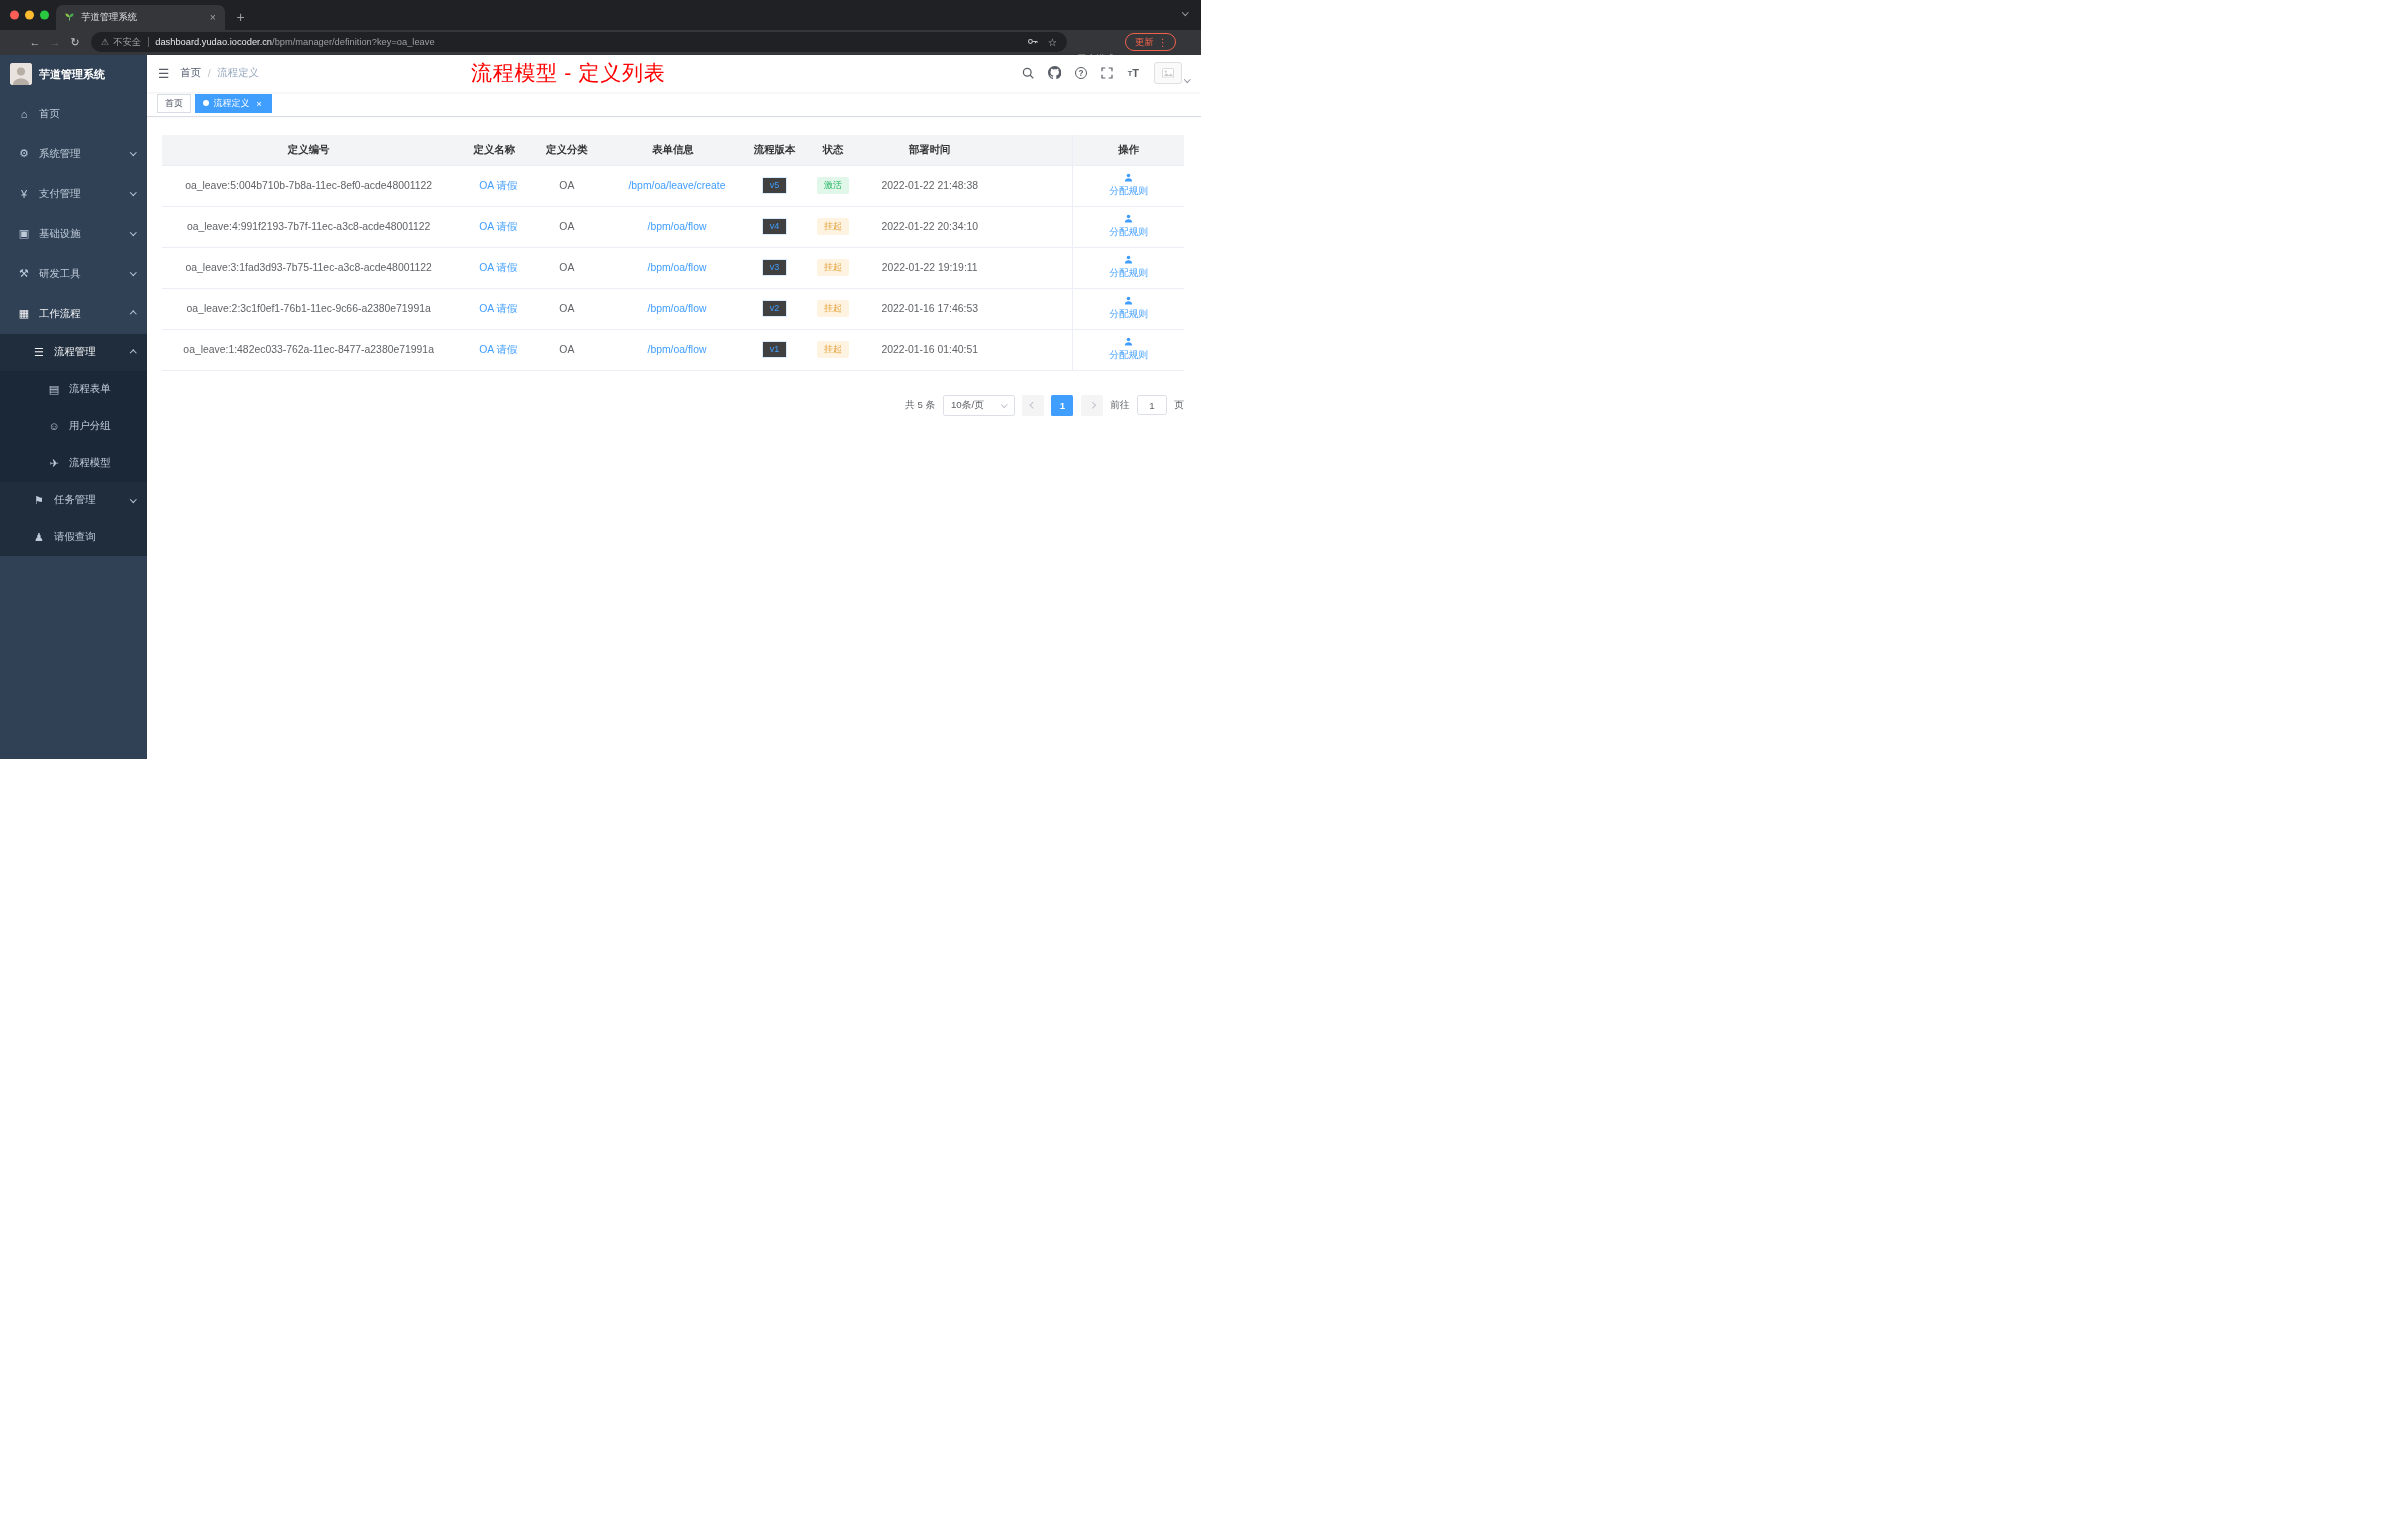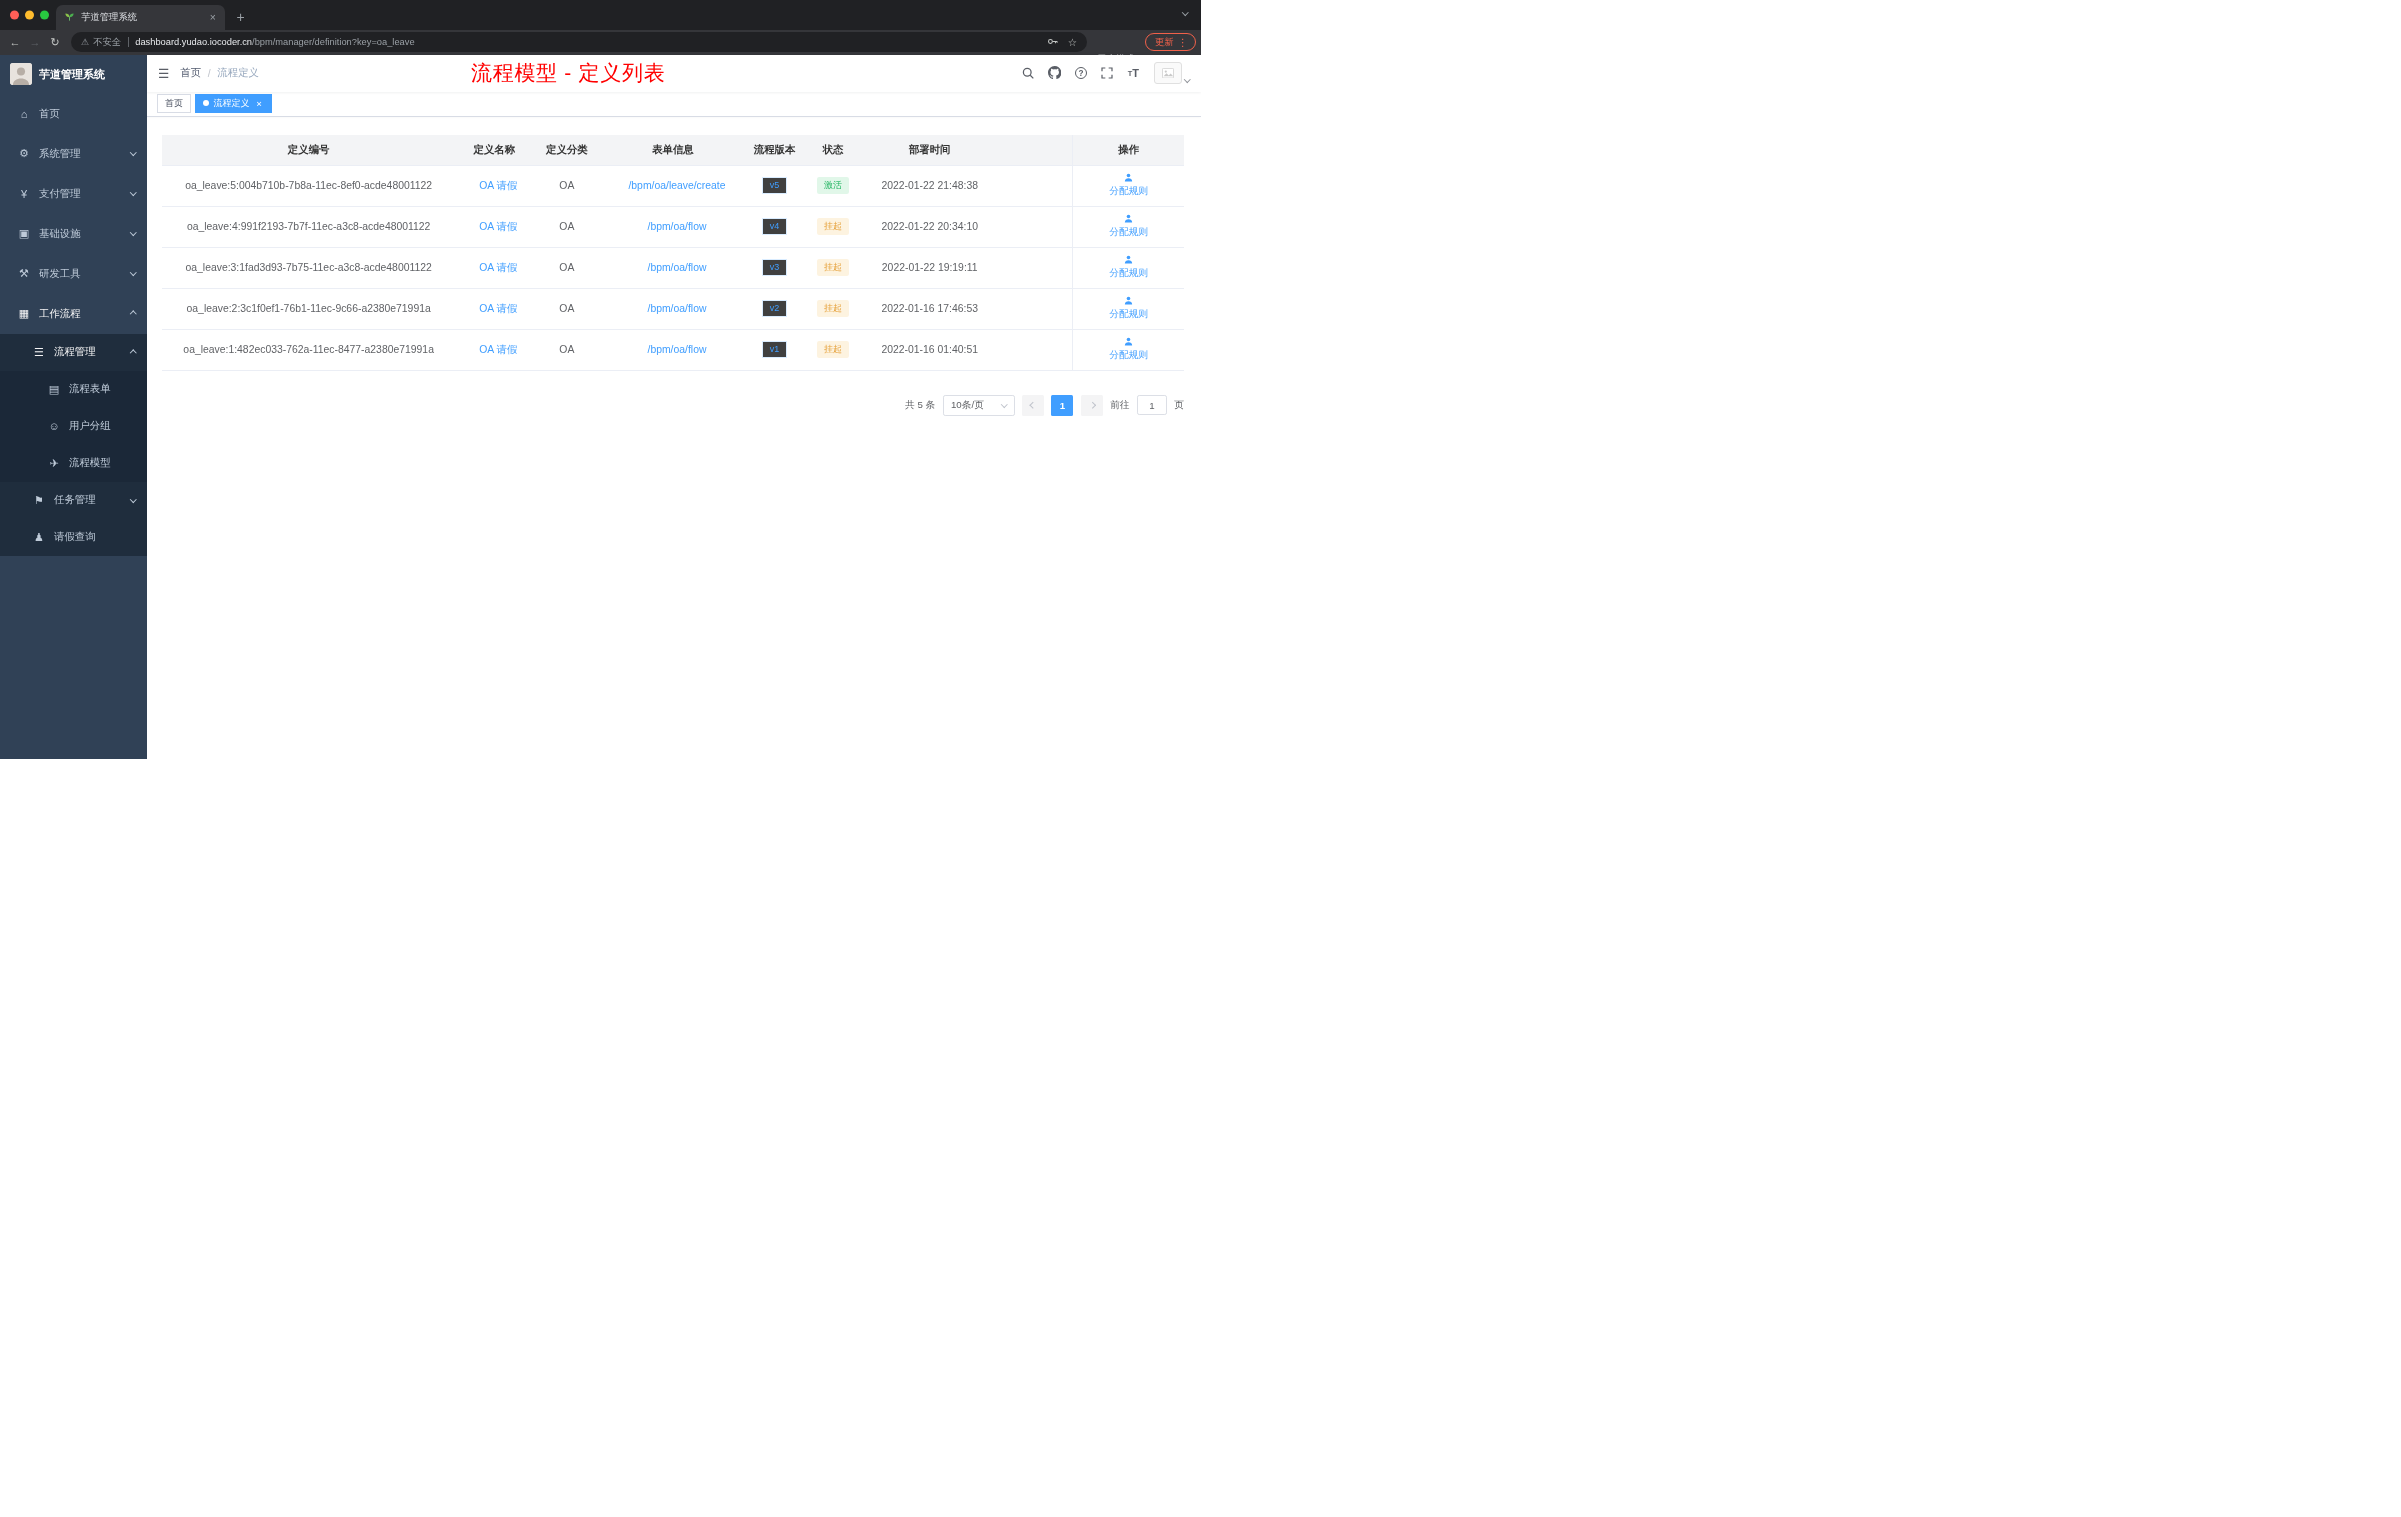--- a/index.html
+++ b/index.html
@@ -14,21 +14,21 @@
   .dot.red{background:#ff5f57;} .dot.yellow{background:#febc2e;} .dot.green{background:#28c840;}
   .tab { margin-left:56px; width:169px; height:25px; background:#35363a; border-radius:6.7px 6.7px 0 0;
          display:flex; align-items:center; gap:6px; padding:0 6px 0 8.2px; }
   .tab-title { flex:1; color:#dfe1e5; font-size:9.3px; white-space:nowrap; overflow:hidden; }
   .tab-close { width:12.6px; height:12.6px; border-radius:50%; color:#9aa0a6; font-size:10.4px;
                display:flex; align-items:center; justify-content:center; cursor:pointer; }
   .newtab { width:19.3px; height:19.3px; margin:0 0 3.7px 6px; color:#9aa0a6; font-size:14px;
             display:flex; align-items:center; justify-content:center; cursor:pointer; }
   .tabstrip-caret { position:absolute; right:13.4px; top:12.6px; }
 
-  .addressbar { height:24.5px; background:#35363a; display:flex; align-items:center; padding:0 5px; flex-shrink:0; }
+  .addressbar { height:24.5px; background:#35363a; display:flex; align-items:center; padding:0 25px; flex-shrink:0; }
   .nav-btn { width:20px; height:20px; border-radius:50%; color:#c4c7c5; font-size:11px;
              display:flex; align-items:center; justify-content:center; cursor:pointer; }
   .nav-btn.disabled { color:#5f6368; }
   .omnibox { flex:1; height:20px; margin:0 6px; background:#202124; border-radius:10.4px;
              display:flex; align-items:center; padding:0 9.7px; font-size:9.3px; color:#9aa0a6; min-width:0; }
   .warn { font-size:9px; margin-right:4.5px; color:#9aa0a6; }
   .omni-div { width:0.7px; height:10.4px; background:#5f6368; margin:0 6.7px; }
   .url-host { color:#e8eaed; }
   .url-path { color:#9aa0a6; }
   .omni-right { margin-left:auto; display:flex; align-items:center; gap:9.7px; color:#c4c7c5; }

